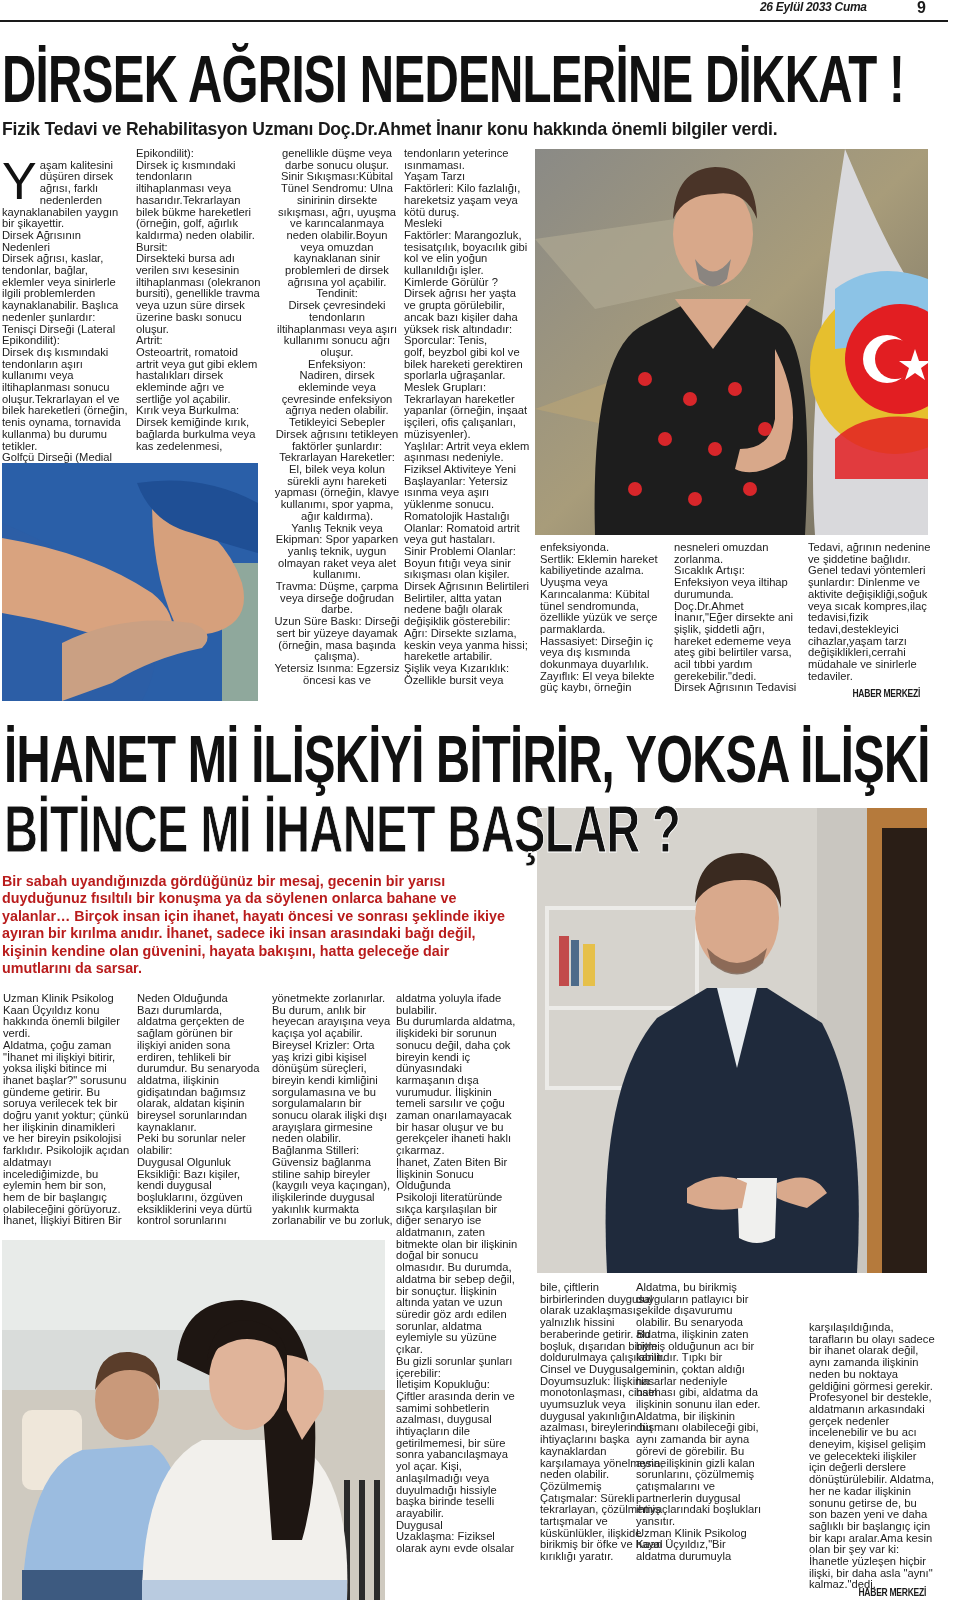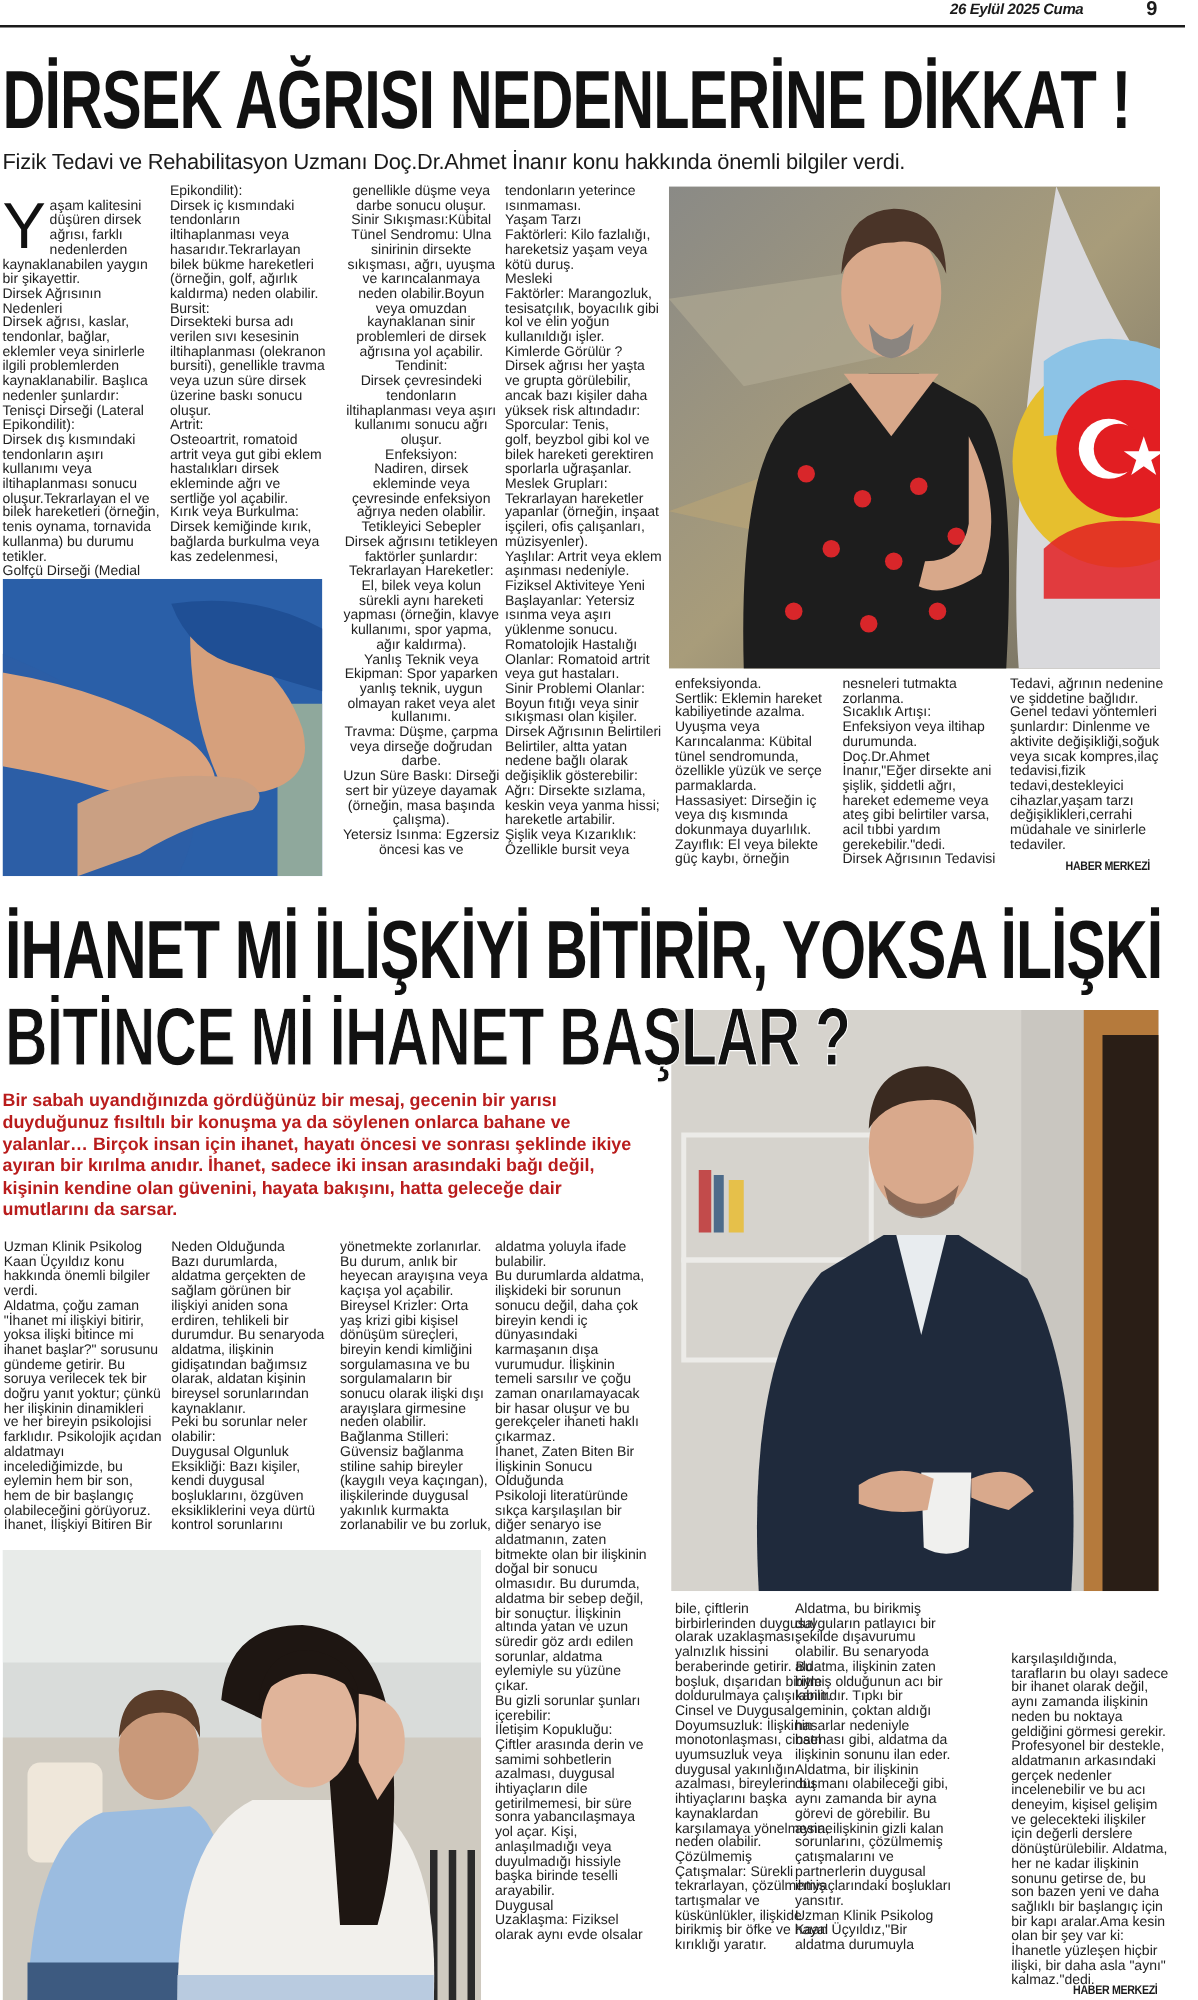--- a/index.html
+++ b/index.html
@@ -10,21 +10,21 @@
 
   
   .page-header { left: 0; top: 0; width: 958px; height: 22px; }
   .date { position: absolute; left: 760px; top: 0; font-size: 12px; font-style: italic; font-weight: bold; letter-spacing: -0.3px; }
   .page-num { position: absolute; left: 917px; top: -1px; font-size: 16px; font-weight: bold; }
   .header-rule { left: 0; top: 20px; width: 948px; height: 2px; background: #1a1a1a; }
 
   
   .headline { font-family: "Liberation Sans", sans-serif; font-weight: 900; color: #111; white-space: nowrap; transform-origin: left top; letter-spacing: -1px; }
   .h1 { left: 2px; top: 46px; font-size: 66px; line-height: 66px; transform: scaleX(0.72); font-weight: bold; }
-  .subhead { left: 2px; top: 119px; font-size: 17.5px; font-weight: normal; white-space: nowrap; letter-spacing: -0.2px; }
+  .subhead { left: 2px; top: 119px; font-size: 17.5px; font-weight: bold; white-space: nowrap; letter-spacing: -0.2px; }
 
   .h2a { left: 4px; top: 726px; font-size: 66px; line-height: 66px; transform: scaleX(0.715); font-weight: bold; }
   .h2b { left: 4px; top: 796px; font-size: 66px; line-height: 66px; transform: scaleX(0.715); font-weight: bold; }
   .outlined { color: #111; text-shadow: 0 0 0 #fff; -webkit-text-stroke: 1px #fff; }
 
   
   .col { font-size: 11.2px; line-height: 11.7px; color: #222; white-space: pre-line; }
 
   .dropcap { float: left; font-size: 52px; line-height: 42px; margin: 0 3px 0 0; font-weight: normal; color: #111; }
 
@@ -33,21 +33,21 @@
 
   .signature { font-size: 10px; font-weight: bold; letter-spacing: -0.3px; transform: scaleX(0.85); transform-origin: right top; text-align: right; }
 
   
   .photo { overflow: hidden; }
 </style>
 </head>
 <body>
 
 <div class="abs page-header">
-  <span class="date">26 Eylül 2025 Cuma</span>
+  <span class="date">26 Eylül 2033 Cuma</span>
   <span class="page-num">9</span>
 </div>
 <div class="abs header-rule"></div>
 
 <div class="abs headline h1">DİRSEK AĞRISI NEDENLERİNE DİKKAT !</div>
 <div class="abs subhead">Fizik Tedavi ve Rehabilitasyon Uzmanı Doç.Dr.Ahmet İnanır konu hakkında önemli bilgiler verdi.</div>
 
 <div class="abs col" style="left:2px; top:148px; width:132px;">
   <span class="dropcap">Y</span><span>aşam kalitesini
 düşüren dirsek
@@ -255,21 +255,21 @@
 Uyuşma veya
 Karıncalanma: Kübital
 tünel sendromunda,
 özellikle yüzük ve serçe
 parmaklarda.
 Hassasiyet: Dirseğin iç
 veya dış kısmında
 dokunmaya duyarlılık.
 Zayıflık: El veya bilekte
 güç kaybı, örneğin</div>
-<div class="abs col" style="left:674px; top:542px; width:134px;">nesneleri tutmakta
+<div class="abs col" style="left:674px; top:542px; width:134px;">nesneleri omuzdan
 zorlanma.
 Sıcaklık Artışı:
 Enfeksiyon veya iltihap
 durumunda.
 Doç.Dr.Ahmet
 İnanır,"Eğer dirsekte ani
 şişlik, şiddetli ağrı,
 hareket edememe veya
 ateş gibi belirtiler varsa,
 acil tıbbi yardım

